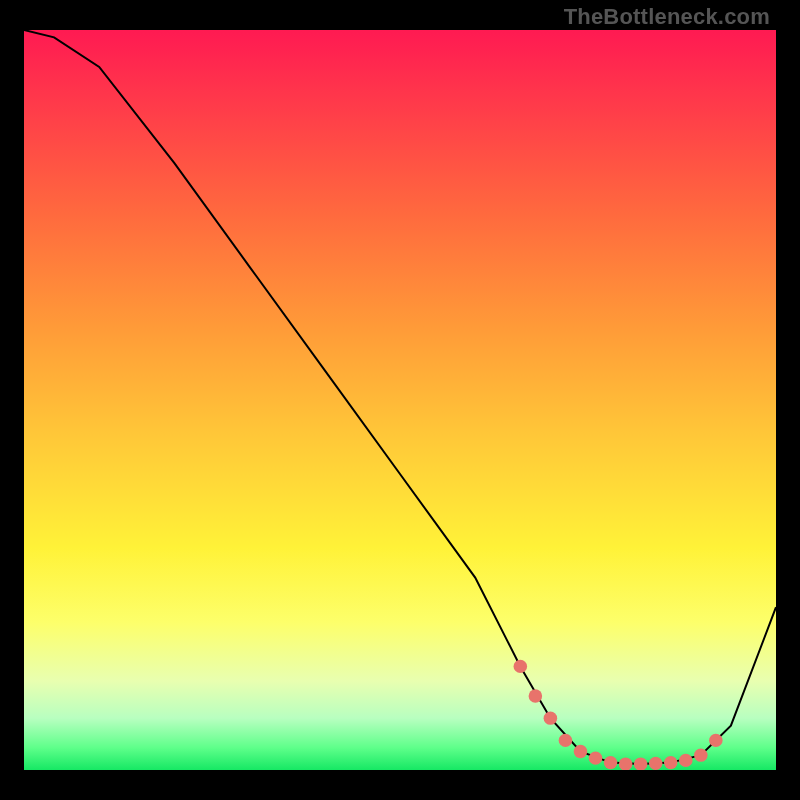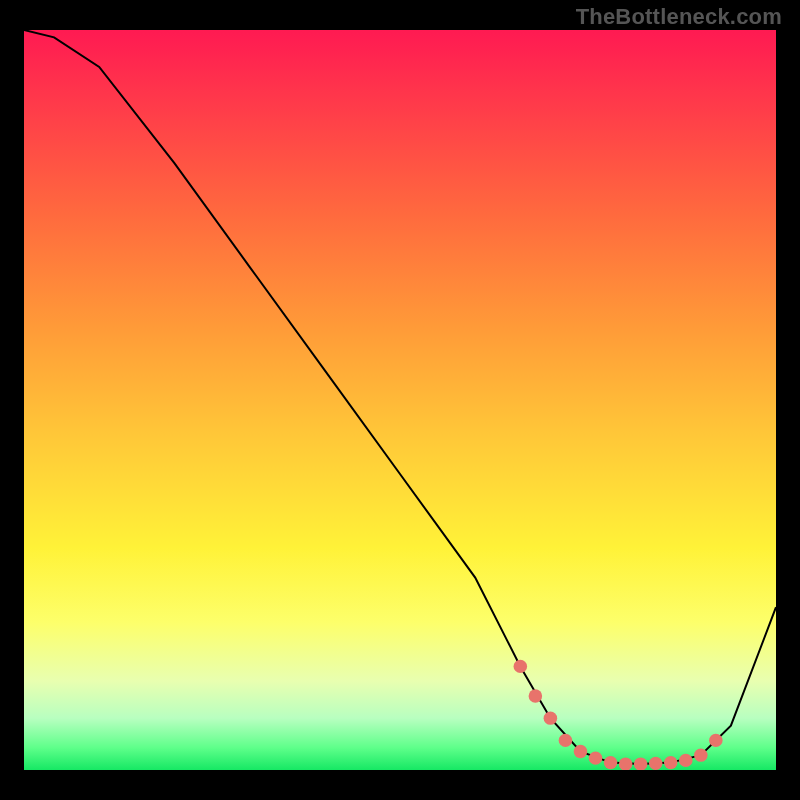--- a/index.html
+++ b/index.html
@@ -6,21 +6,21 @@
   html, body { width: 800px; height: 800px; background: #000; overflow: hidden; }
   .frame {
     position: relative;
     width: 800px;
     height: 800px;
     background: #000;
   }
   .watermark {
     position: absolute;
     top: 4px;
-    right: 18px;
+    right: 30px;
     color: #555;
     font-family: Arial, Helvetica, sans-serif;
     font-size: 22px;
     font-weight: 600;
     letter-spacing: 0.2px;
     user-select: none;
   }
   .plot {
     position: absolute;
     left: 24px;

